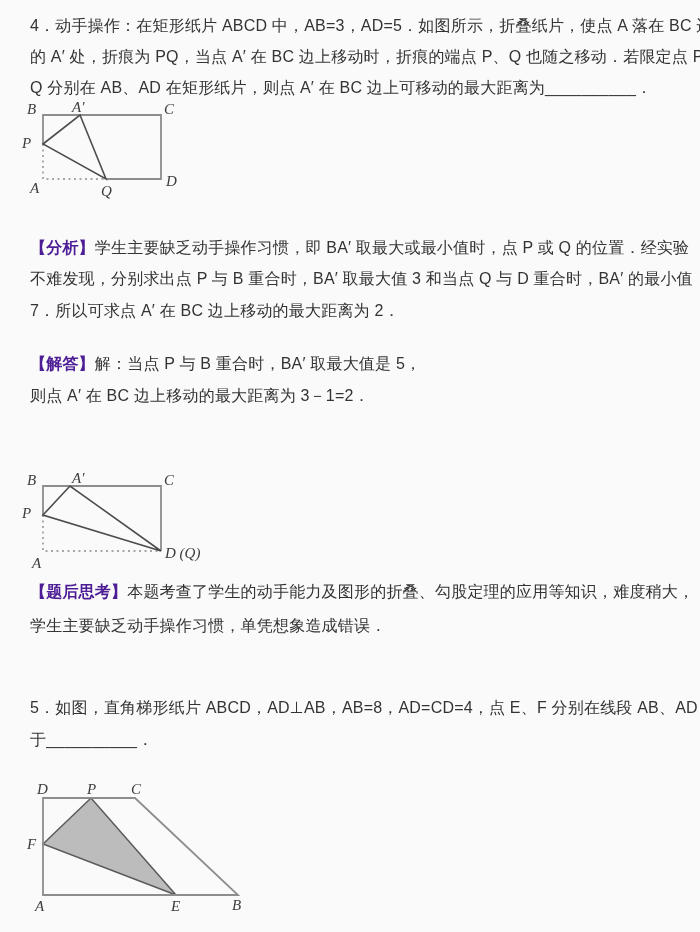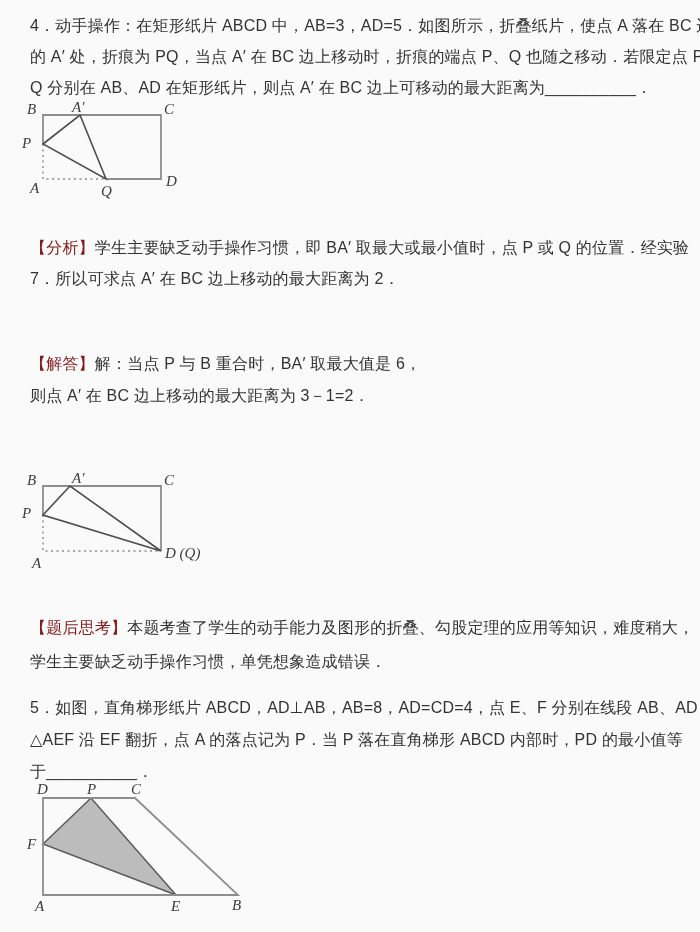--- a/index.html
+++ b/index.html
@@ -13,22 +13,22 @@
   }
   .page { position: absolute; inset: 0; }
   .block { position: absolute; left: 30px; right: 26px; }
   .line {
     font-size: 16px;
     line-height: 31px;
     white-space: nowrap;
     letter-spacing: 0.2px;
   }
   .tag {
-    color: #7f1d1d;
-    font-weight: normal;
+    color: #4c1d95;
+    font-weight: bold;
   }
   .fig { position: absolute; }
   .fig text {
     font-family: "Liberation Serif", "DejaVu Serif", serif;
     font-style: italic;
     font-size: 15px;
     fill: #3c3c3c;
   }
   .edge   { stroke: #8d8d8d; stroke-width: 1.8; fill: none; }
   .fold   { stroke: #4d4d4d; stroke-width: 1.6; fill: none; }
@@ -59,55 +59,55 @@
     <text x="4" y="46">P</text>
     <text x="12" y="91">A</text>
     <text x="83" y="94">Q</text>
     <text x="148" y="84">D</text>
   </svg>
 
   <section class="block" style="top:232px">
     <div class="line">
       <span class="tag">【分析】</span><span>学生主要缺乏动手操作习惯，即 BA′ 取最大或最小值时，点 P 或 Q 的位置．经实验</span>
     </div>
+    <div class="line" style="line-height:32px">不难发现，分别求出点 P 与 B 重合时，BA′ 取最大值 3 和当点 Q 与 D 重合时，BA′ 的最小值</div>
     <div class="line" style="line-height:32px">7．所以可求点 A′ 在 BC 边上移动的最大距离为 2．</div>
   </section>
 
   <section class="block" style="top:348px">
     <div class="line" style="line-height:32px">
-      <span class="tag">【解答】</span><span>解：当点 P 与 B 重合时，BA′ 取最大值是 6，</span>
+      <span class="tag">【解答】</span><span>解：当点 P 与 B 重合时，BA′ 取最大值是 5，</span>
     </div>
     <div class="line" style="line-height:32px">则点 A′ 在 BC 边上移动的最大距离为 3－1=2．</div>
   </section>
 
   <svg class="fig" style="left:18px; top:473px" width="235" height="112" viewBox="0 0 235 112">
 
     <polyline class="edge" points="25,42 25,13 143,13 143,78"></polyline>
 
     <polyline class="dashed" points="25,42 25,78 143,78"></polyline>
 
     <polygon class="fold" points="25,42 52,13 143,78" fill="none"></polygon>
     <text x="9" y="12">B</text>
     <text x="54" y="10">A′</text>
     <text x="146" y="12">C</text>
     <text x="4" y="45">P</text>
     <text x="14" y="95">A</text>
     <text x="147" y="85">D (Q)</text>
   </svg>
 
-  <section class="block" style="top:611px">
+  <section class="block" style="top:575px">
     <div class="line" style="line-height:34px">
       <span class="tag">【题后思考】</span><span>本题考查了学生的动手能力及图形的折叠、勾股定理的应用等知识，难度稍大，</span>
     </div>
     <div class="line" style="line-height:34px">学生主要缺乏动手操作习惯，单凭想象造成错误．</div>
   </section>
 
   <section class="block" style="top:692px">
     <div class="line" style="line-height:32px">5．如图，直角梯形纸片 ABCD，AD⊥AB，AB=8，AD=CD=4，点 E、F 分别在线段 AB、AD 上，将</div>
-    <div class="line" style="line-height:32px">△AEF 沿 EF 翻折，点 A 的落点记为 P．当 P 落在直角梯形 ABCD 内部时，PD 的最小值等</div>
     <div class="line" style="line-height:32px">于__________．</div>
   </section>
 
   <svg class="fig" style="left:18px; top:782px" width="250" height="145" viewBox="0 0 250 145">
 
     <polygon class="shade" points="25,62 73,16 158,113"></polygon>
 
     <polygon class="edge" points="25,113 25,16 117,16 220,113" fill="none"></polygon>
     <text x="19" y="12">D</text>
     <text x="69" y="12">P</text>

